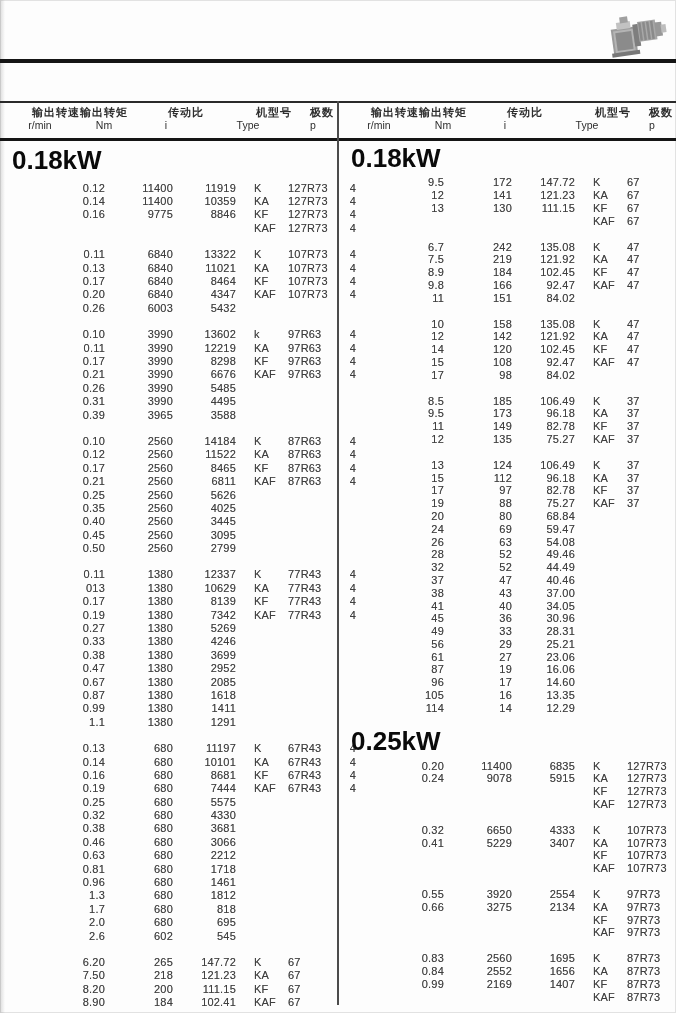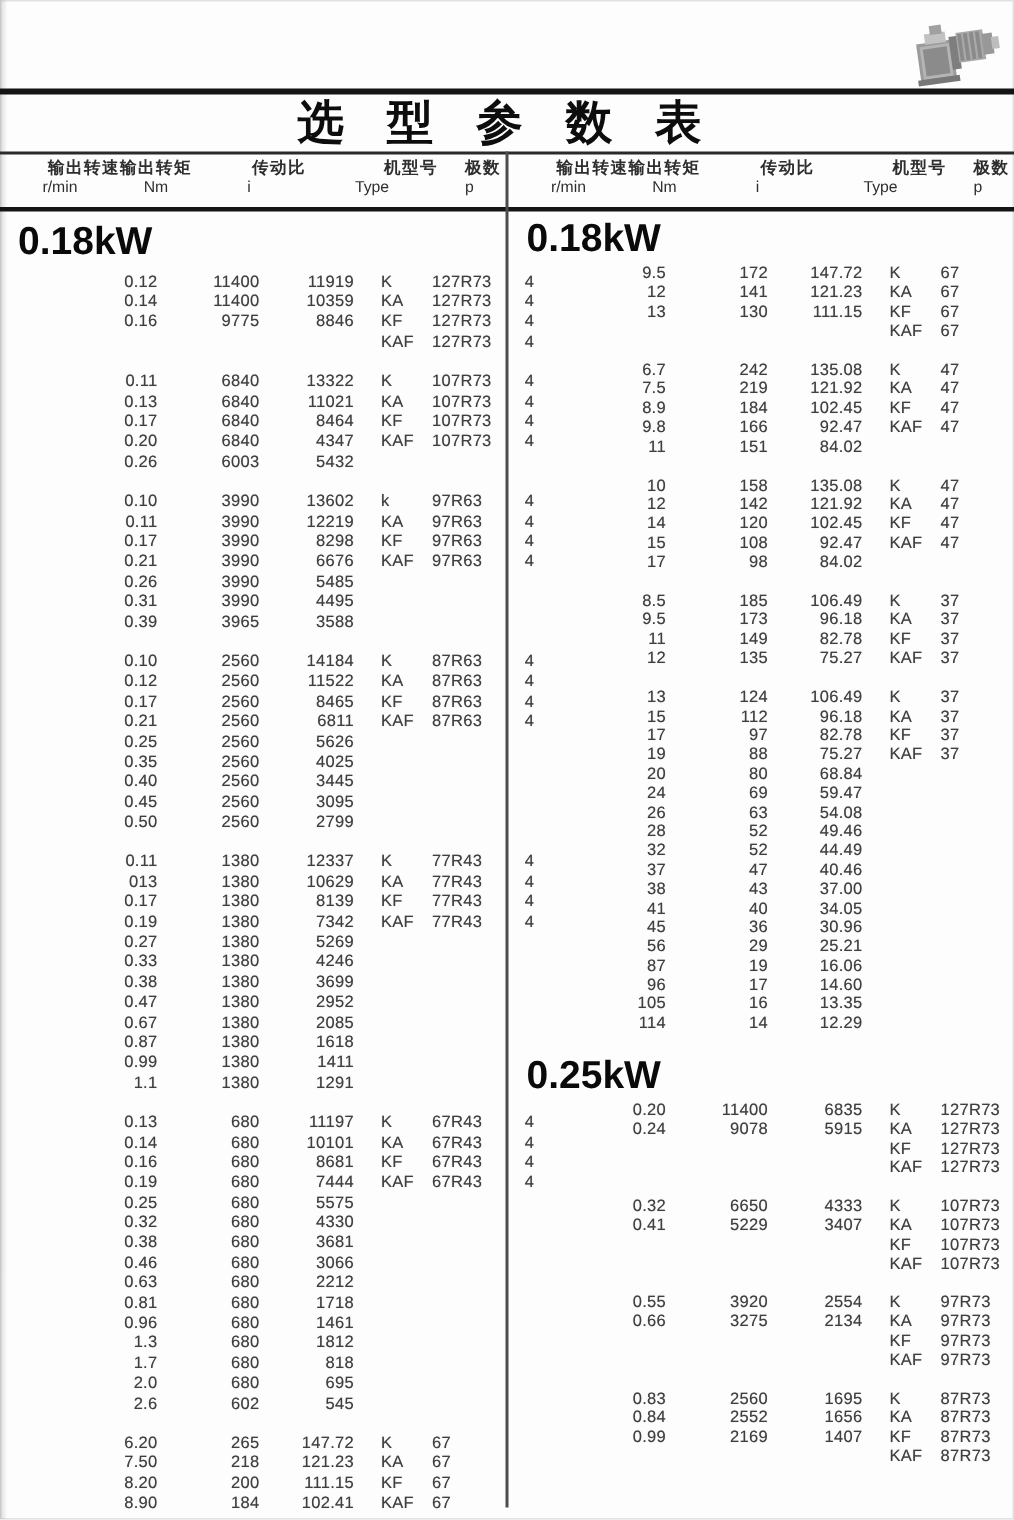--- a/index.html
+++ b/index.html
@@ -74,21 +74,20 @@
       <rect x="46" y="11" width="2.5" height="18" fill="#8a8a8a"></rect>
       <rect x="50" y="13" width="7" height="14" fill="#989898"></rect>
       <rect x="56" y="16" width="5" height="8" fill="#bdbdbd"></rect>
       <rect x="12" y="8" width="14" height="7" fill="#c2c2c2"></rect>
       <rect x="16" y="3" width="8" height="6" fill="#a0a0a0"></rect>
       <rect x="4" y="38" width="28" height="4" fill="#777"></rect>
     </g>
   </svg>
 
   <div class="rule-top"></div>
-  <div class="title">选 型 参 数 表</div>
   <div class="rule-h1"></div>
 
   <div class="hdr left">
     <div class="hcell hw1">
       <div class="zh">输出转速</div>
         <div class="en">r/min</div>
       </div>
     <div class="hcell hw2">
       <div class="zh">输出转矩</div>
         <div class="en">Nm</div>
@@ -938,23 +937,41 @@
           <div class="trow">
             <span class="c-s">45</span>
             <span class="c-t">36</span>
             <span class="c-r">30.96</span>
             <span class="c-g"></span>
             <span class="c-p"></span>
             <span class="c-m"></span>
             <span class="c-n"></span>
           </div>
           <div class="trow">
+            <span class="c-s">49</span>
+            <span class="c-t">33</span>
+            <span class="c-r">28.31</span>
+            <span class="c-g"></span>
+            <span class="c-p"></span>
+            <span class="c-m"></span>
+            <span class="c-n"></span>
+          </div>
+          <div class="trow">
             <span class="c-s">56</span>
             <span class="c-t">29</span>
             <span class="c-r">25.21</span>
+            <span class="c-g"></span>
+            <span class="c-p"></span>
+            <span class="c-m"></span>
+            <span class="c-n"></span>
+          </div>
+          <div class="trow">
+            <span class="c-s">61</span>
+            <span class="c-t">27</span>
+            <span class="c-r">23.06</span>
             <span class="c-g"></span>
             <span class="c-p"></span>
             <span class="c-m"></span>
             <span class="c-n"></span>
           </div>
           <div class="trow">
             <span class="c-s">87</span>
             <span class="c-t">19</span>
             <span class="c-r">16.06</span>
             <span class="c-g"></span>

